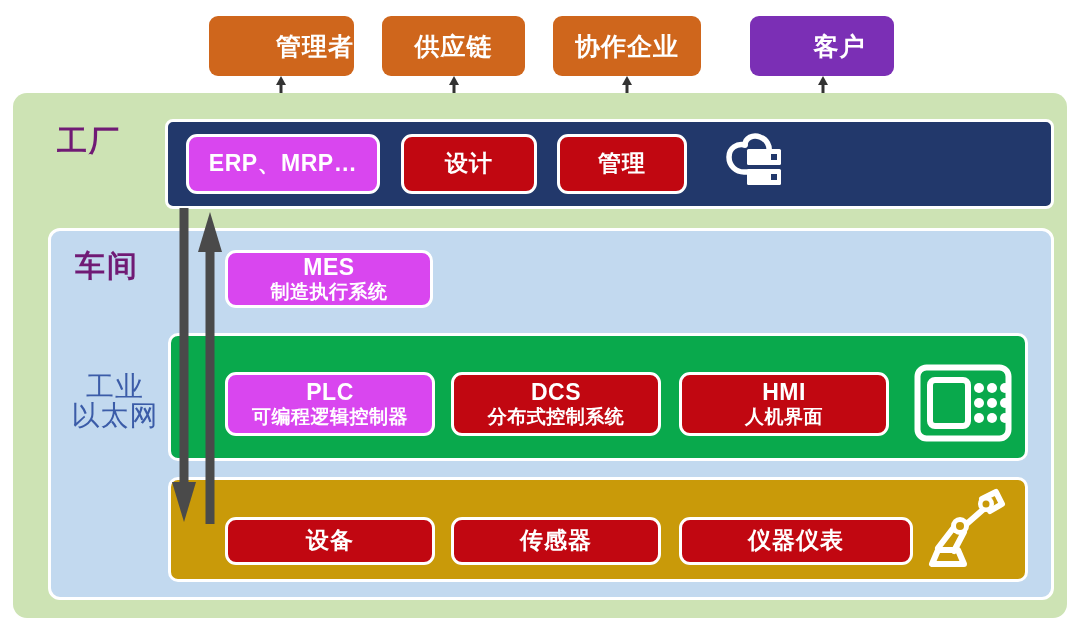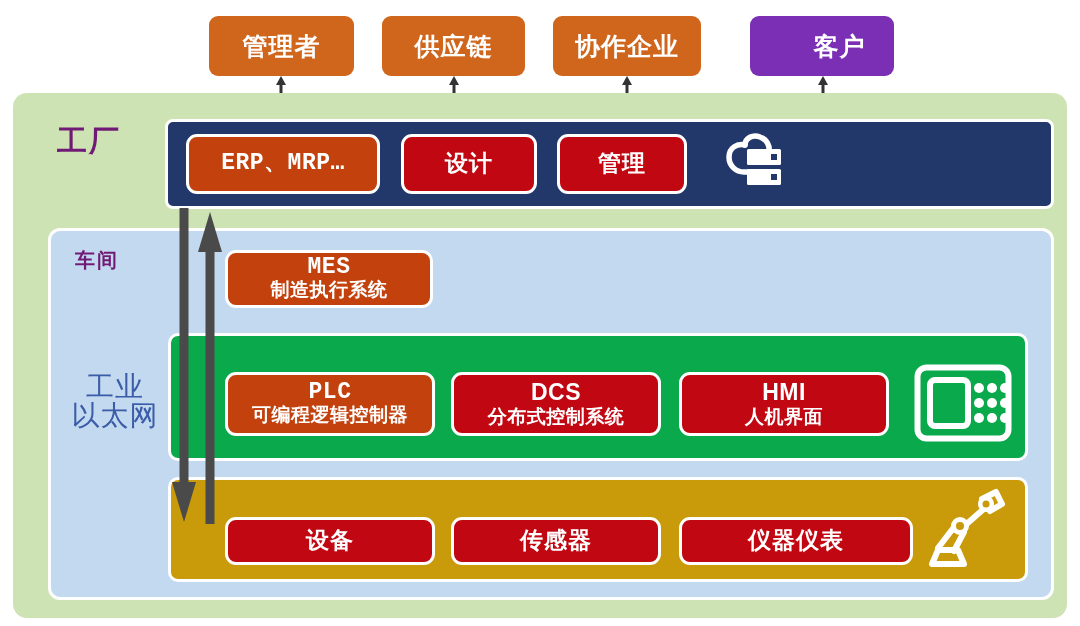--- a/index.html
+++ b/index.html
@@ -39,21 +39,21 @@
   #factory-panel {
     background: #cde3b4;
     border-radius: 14px;
   }
   .zone-label {
     font-weight: bold;
     color: #701a75;
     line-height: 1.05;
   }
   #factory-label { font-size: 30px; letter-spacing: 2px; }
-  #workshop-label { font-size: 20px; letter-spacing: 2px; }
+  #workshop-label { font-size: 30px; letter-spacing: 2px; }
   #network-label {
     font-size: 28px;
     color: #3b5ca8;
     letter-spacing: 1px;
     text-align: center;
     line-height: 1.05;
   }
 
   
   #enterprise-bar {
@@ -94,36 +94,36 @@
     display: flex;
     flex-direction: column;
     align-items: center;
     justify-content: center;
     color: #ffffff;
     font-weight: bold;
     text-align: center;
     line-height: 1.12;
   }
   .pill.red { background: #c10711; }
-  .pill.brown { background: #c2410c; font-family: Liberation Mono, monospace; }
+  .pill.brown { background: #d946ef; }
   .pill .l1 { font-size: 23px; letter-spacing: 0.5px; }
   .pill .l2 { font-size: 19px; letter-spacing: 0.5px; }
   .pill.single { font-size: 23px; letter-spacing: 1px; }
   .pill.erp { font-size: 23px; letter-spacing: 0.5px; }
 
   
   #eth-arrows svg { display: block; }
 
   
   .icon svg { display: block; }
 </style>
 </head>
 <body>
 
-<div class="abs top-box orange" style="left:209px; top:16px; width:145px; height:60px;">
+<div class="abs top-box orange" style="left:209px; top:16px; width:145px; height:60px;justify-content:flex-end;">
   <span>管理者</span>
 </div>
 <div class="abs top-box orange" style="left:382px; top:16px; width:143px; height:60px;">
   <span>供应链</span>
 </div>
 <div class="abs top-box orange" style="left:553px; top:16px; width:148px; height:60px;">
   <span>协作企业</span>
 </div>
 <div class="abs top-box purple" style="left:750px; top:16px; width:144px; height:60px;">
   <span>客户</span>

